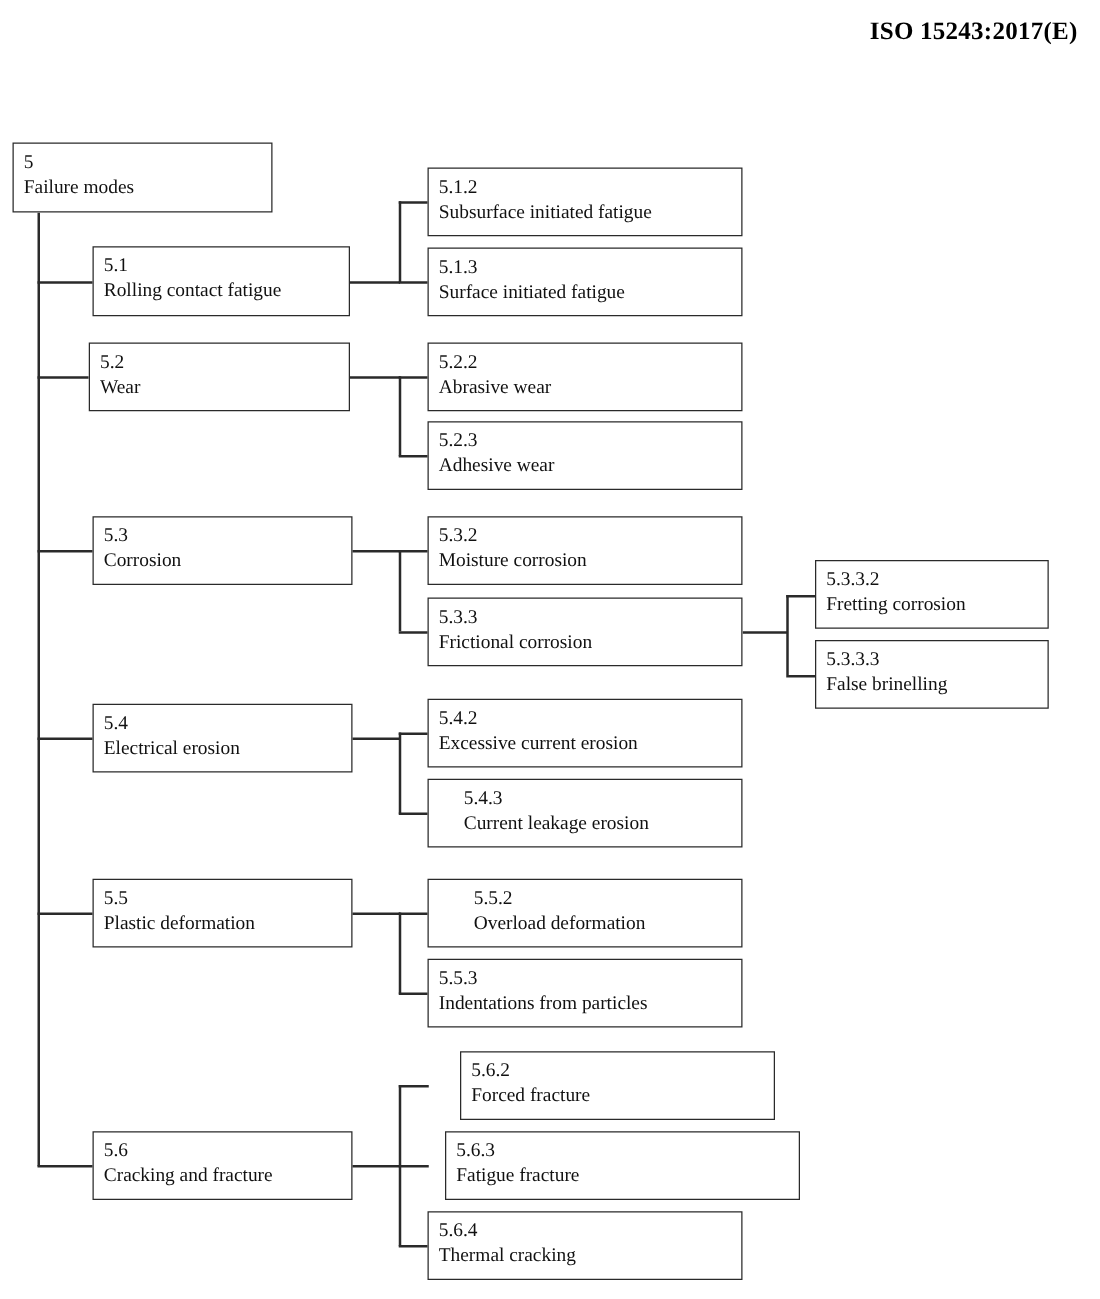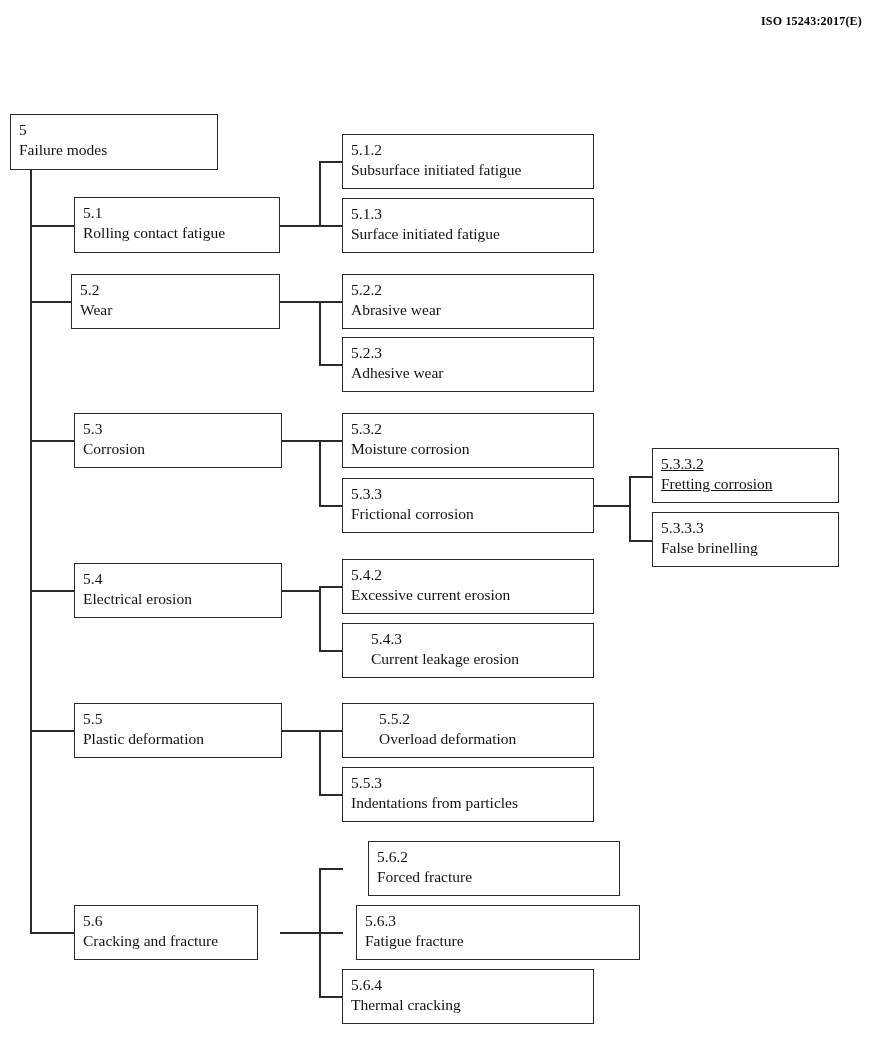--- a/index.html
+++ b/index.html
@@ -14,21 +14,21 @@
     font-family: "Liberation Serif", serif;
     color: #000000;
     overflow: hidden;
   }
   .page-header {
     position: absolute;
     top: 14px;
     right: 18px;
     font-family: "Liberation Serif", serif;
     font-weight: bold;
-    font-size: 12px;
+    font-size: 20px;
     letter-spacing: 0.2px;
   }
   .diagram {
     position: absolute;
     left: 0;
     top: 0;
     width: 880px;
     height: 1039px;
   }
   .node {
@@ -129,21 +129,21 @@
     <span class="label">Corrosion</span>
   </div>
   <div class="node" style="left:74px; top:563px; width:208px; height:55px;">
     <span class="num">5.4</span>
     <span class="label">Electrical erosion</span>
   </div>
   <div class="node" style="left:74px; top:703px; width:208px; height:55px;">
     <span class="num">5.5</span>
     <span class="label">Plastic deformation</span>
   </div>
-  <div class="node" style="left:74px; top:905px; width:184px; height:55px;">
+  <div class="node" style="left:74px; top:905px; width:208px; height:55px;">
     <span class="num">5.6</span>
     <span class="label">Cracking and fracture</span>
   </div>
 
   <div class="node" style="left:342px; top:134px; width:252px; height:55px;">
     <span class="num">5.1.2</span>
     <span class="label">Subsurface initiated fatigue</span>
   </div>
   <div class="node" style="left:342px; top:198px; width:252px; height:55px;">
     <span class="num">5.1.3</span>
@@ -187,21 +187,21 @@
   </div>
   <div class="node" style="left:356px; top:905px; width:284px; height:55px;">
     <span class="num">5.6.3</span>
     <span class="label">Fatigue fracture</span>
   </div>
   <div class="node" style="left:342px; top:969px; width:252px; height:55px;">
     <span class="num">5.6.4</span>
     <span class="label">Thermal cracking</span>
   </div>
 
-  <div class="node" style="left:652px; top:448px; width:187px; height:55px;text-decoration:underline;">
+  <div class="node" style="left:652px; top:448px; width:187px; height:55px;">
     <span class="num">5.3.3.2</span>
     <span class="label">Fretting corrosion</span>
   </div>
   <div class="node" style="left:652px; top:512px; width:187px; height:55px;">
     <span class="num">5.3.3.3</span>
     <span class="label">False brinelling</span>
   </div>
 
 </div>
 

